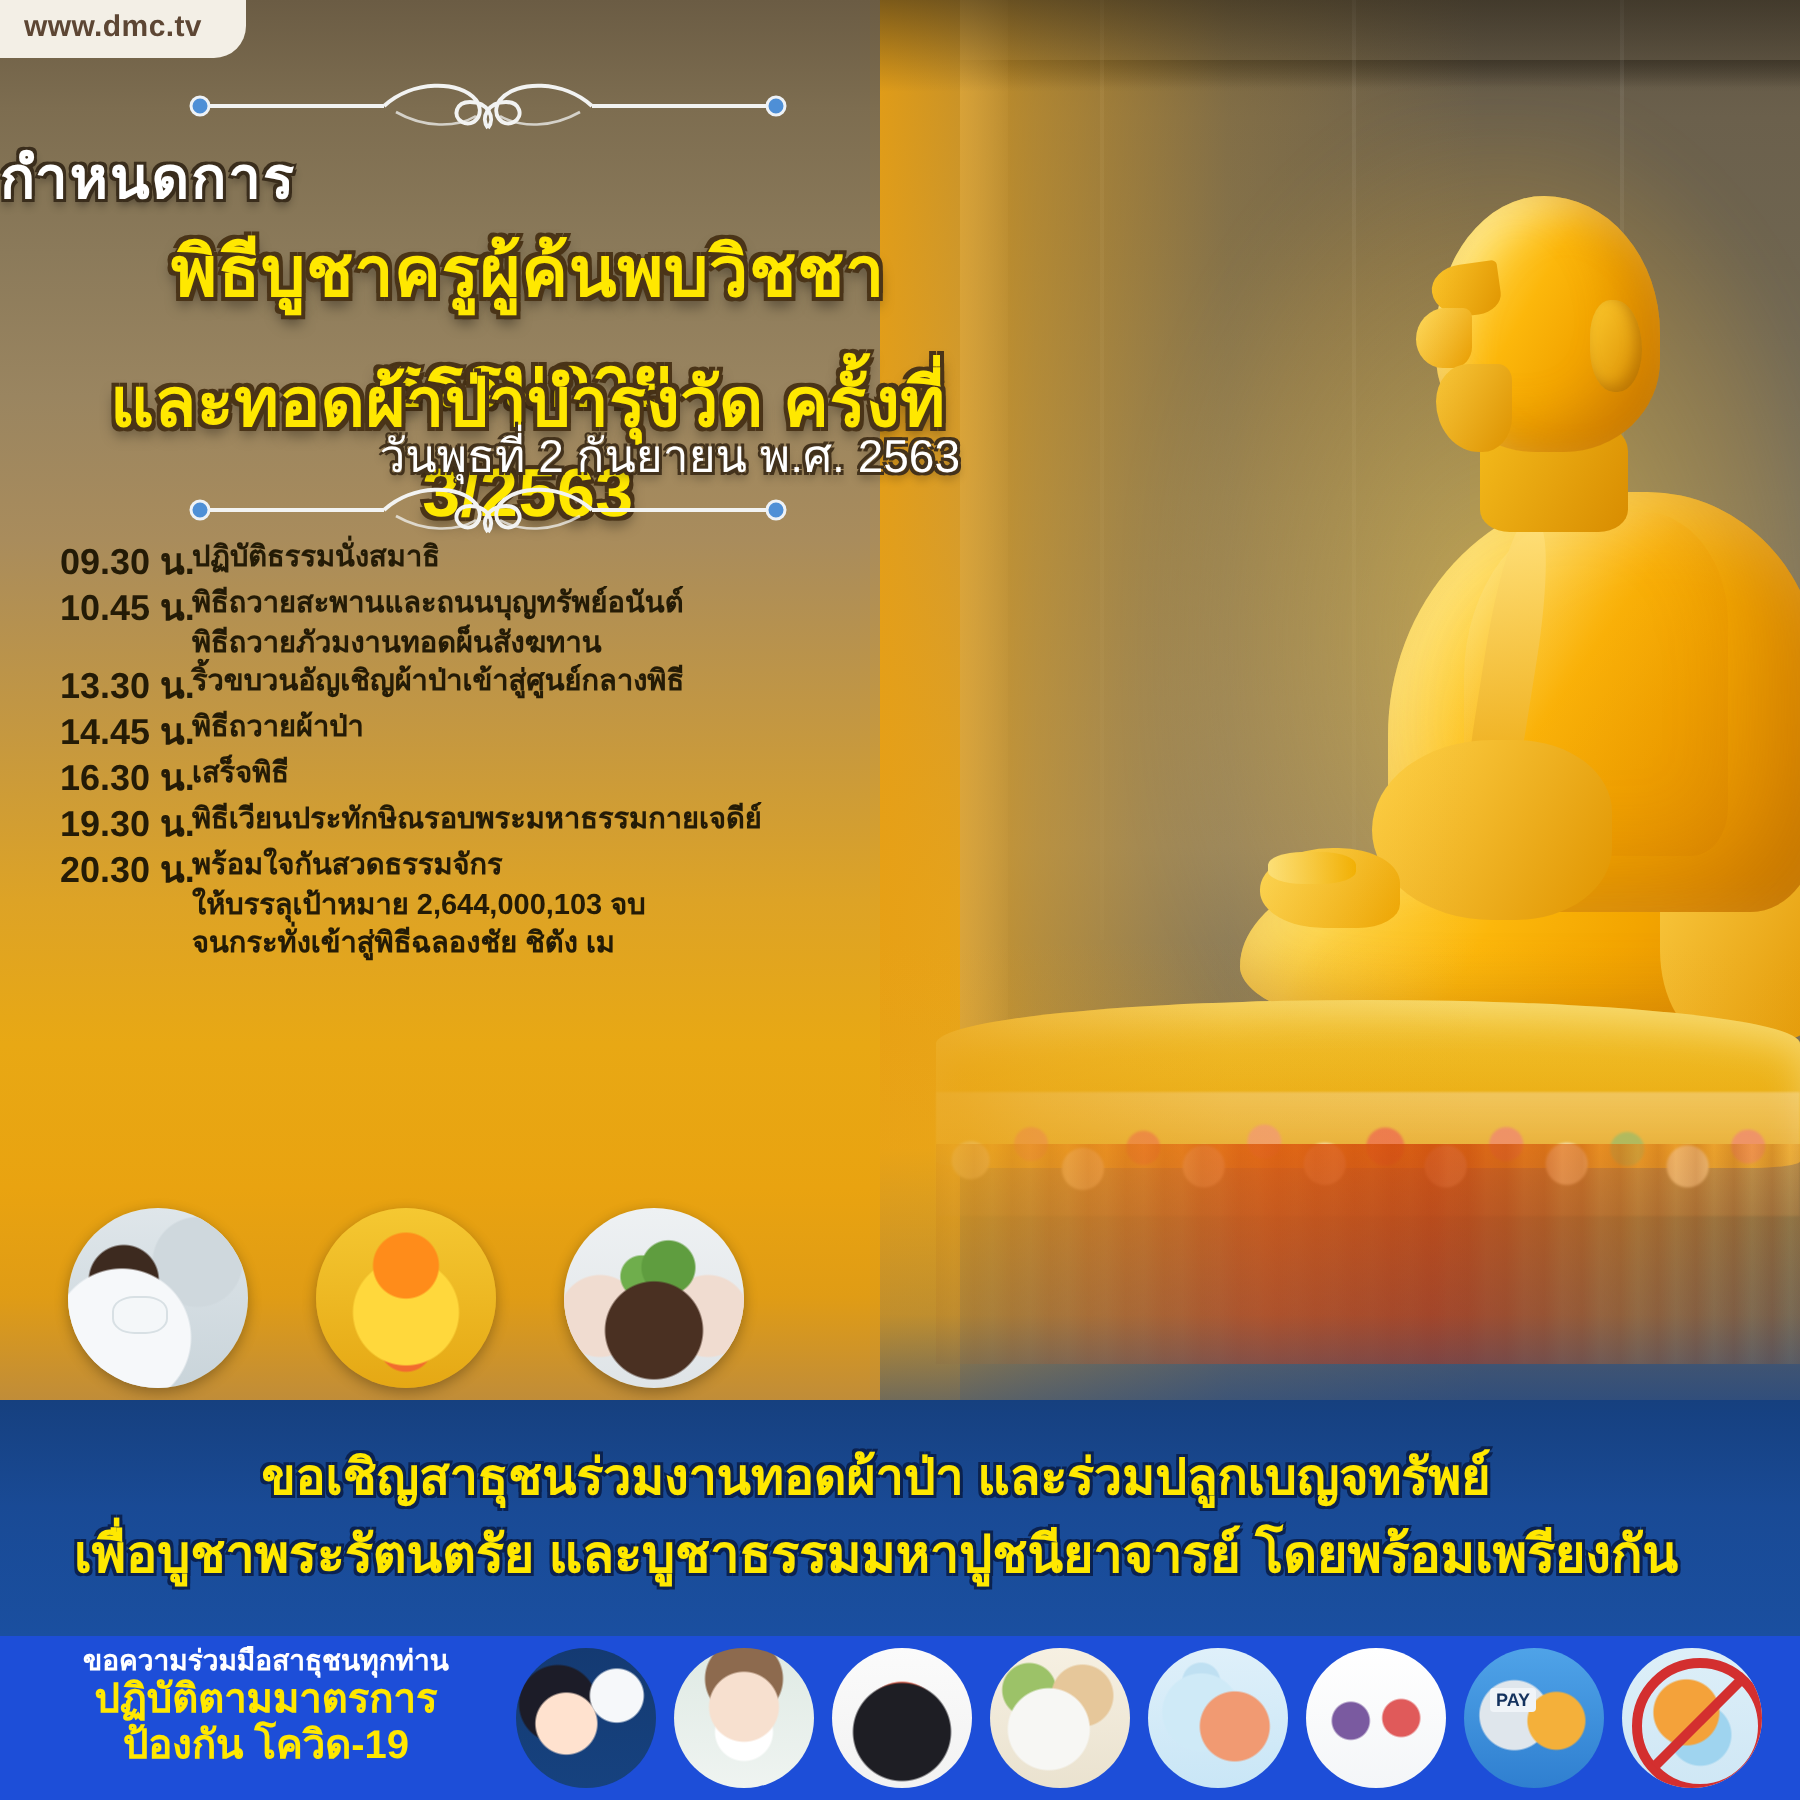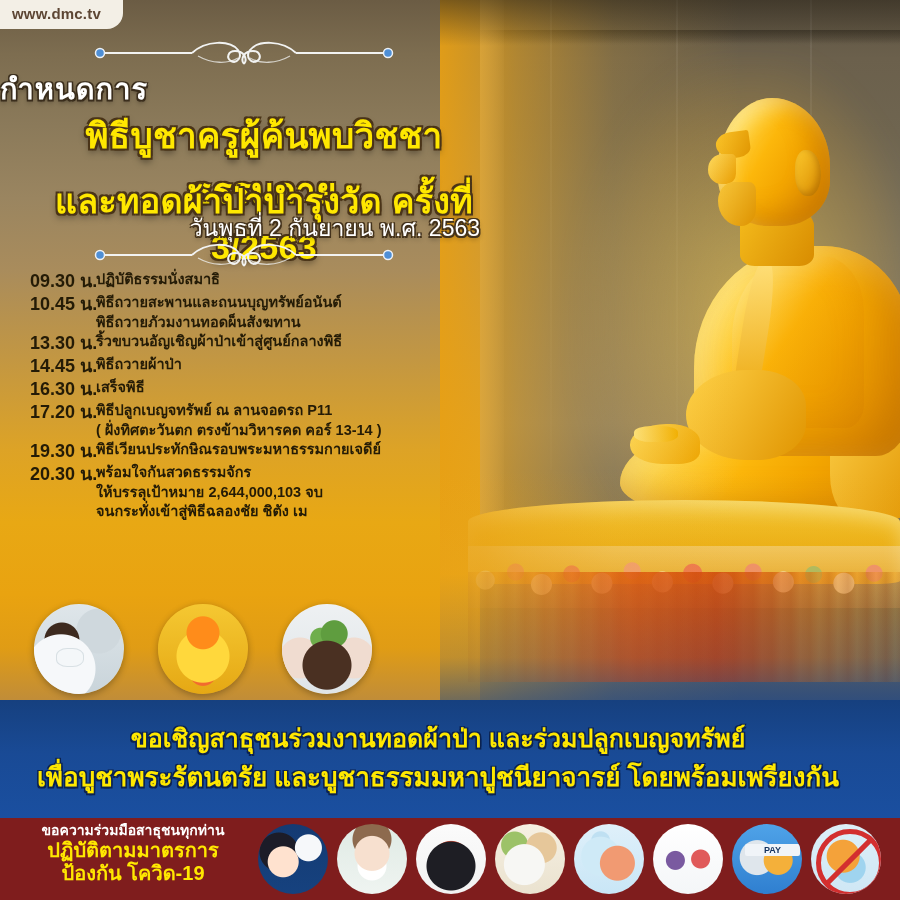--- a/index.html
+++ b/index.html
@@ -316,21 +316,21 @@
     position:absolute;left:0;width:876px;text-align:center;
     font-weight:bold;color:#ffe800;
     text-shadow:-1.5px -1.5px 0 #0b2250,1.5px -1.5px 0 #0b2250,-1.5px 1.5px 0 #0b2250,1.5px 1.5px 0 #0b2250;
   }
   .invite-1{top:18px;font-size:25px;}
   .invite-2{top:56px;font-size:26px;}
 
   
   .covid{
     position:absolute;left:0;top:818px;width:900px;height:82px;
-    background:#7f1d1d;
+    background:#1d4ed8;
     z-index:36;
   }
   .covid-text{
     position:absolute;left:8px;top:4px;width:250px;text-align:center;
     font-weight:bold;line-height:1.18;
   }
   .cv-l1{font-size:14px;color:#ffffff;}
   .cv-l2{font-size:20px;color:#ffe800;}
   .cv-l3{font-size:20px;color:#ffe800;}
 
@@ -385,21 +385,21 @@
   }
   .ic-pay{
     background:
       radial-gradient(circle at 66% 52%,#f4b03a 0 14px,transparent 15px),
       radial-gradient(circle at 36% 48%,#dfe6ec 0 17px,transparent 18px),
       linear-gradient(180deg,#4fa3e8,#2f7fd0);
   }
   .ic-pay .pay-lbl{
     position:absolute;left:13px;top:20px;
     font-size:9px;font-weight:bold;color:#14325e;
-    background:#f0f4f8;padding:1px 19px;border-radius:2px;
+    background:#f0f4f8;padding:1px 3px;border-radius:2px;
   }
   .ic-nogather{
     background:
       radial-gradient(circle at 46% 46%,#f4a23a 0 16px,transparent 17px),
       radial-gradient(circle at 56% 62%,#9fd4ef 0 15px,transparent 16px),
       linear-gradient(180deg,#ddeff8,#cfe7f5);
   }
   .ban{
     position:absolute;left:5px;top:5px;width:58px;height:58px;
     border:5px solid #d32f2f;border-radius:50%;
@@ -514,27 +514,20 @@
       <div class="sch-row">
         <span class="sch-time">14.45 น.</span>
         <span class="sch-desc">พิธีถวายผ้าป่า</span>
       </div>
 
       <div class="sch-row">
         <span class="sch-time">16.30 น.</span>
         <span class="sch-desc">เสร็จพิธี</span>
       </div>
 
-      <div class="sch-row">
-        <span class="sch-time">17.20 น.</span>
-        <span class="sch-desc">
-          <span>พิธีปลูกเบญจทรัพย์ ณ ลานจอดรถ P11</span>
-          <span class="sub">( ฝั่งทิศตะวันตก ตรงข้ามวิหารคด คอร์ 13-14 )</span>
-        </span>
-      </div>
 
       <div class="sch-row">
         <span class="sch-time">19.30 น.</span>
         <span class="sch-desc">พิธีเวียนประทักษิณรอบพระมหาธรรมกายเจดีย์</span>
       </div>
 
       <div class="sch-row">
         <span class="sch-time">20.30 น.</span>
         <span class="sch-desc">
           <span>พร้อมใจกันสวดธรรมจักร</span>

